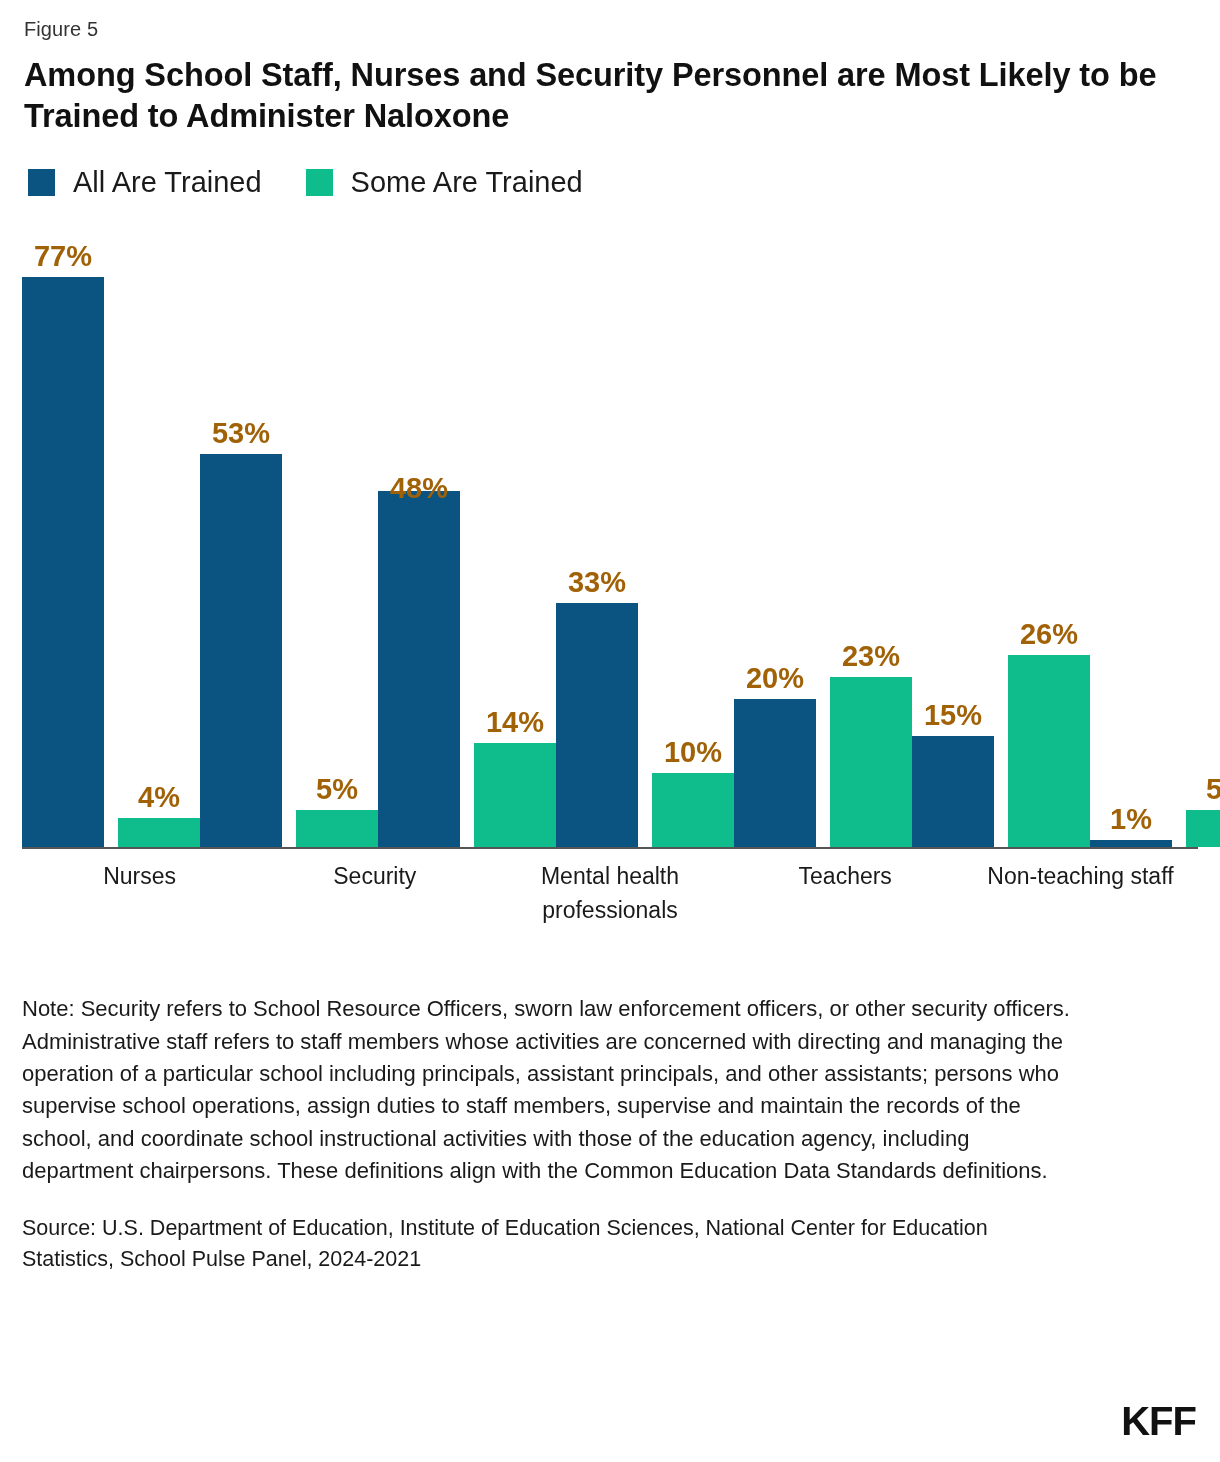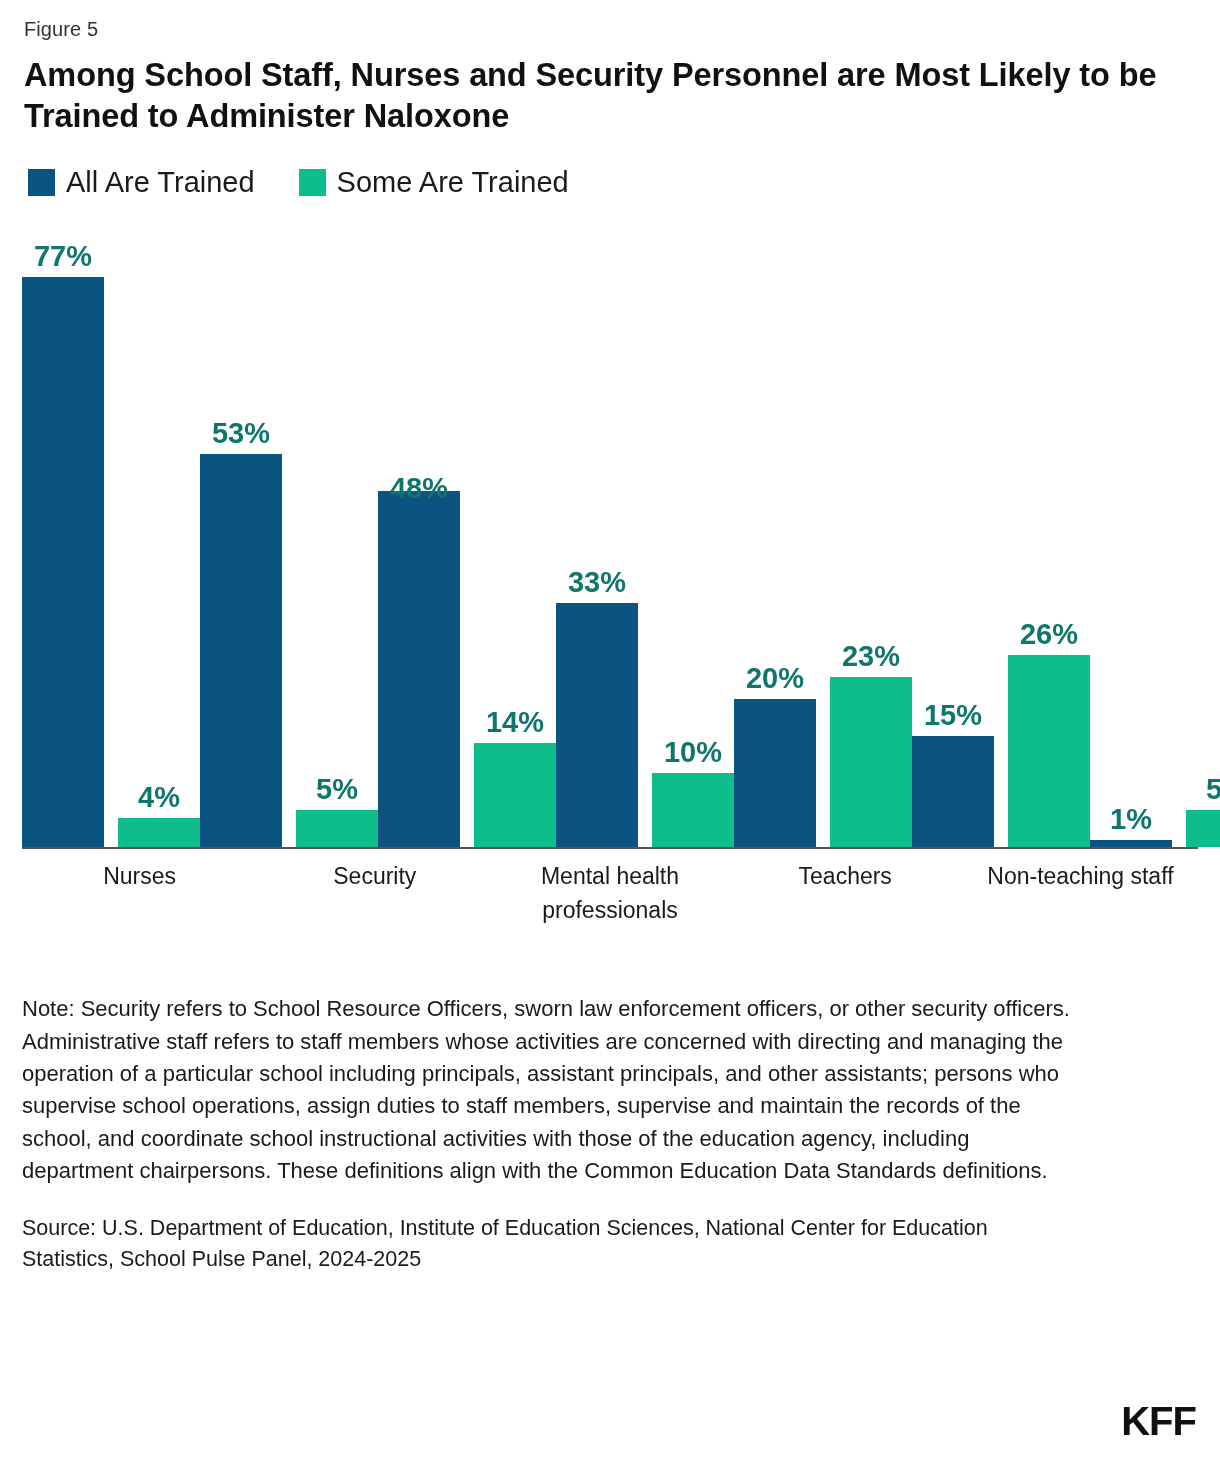--- a/index.html
+++ b/index.html
@@ -40,21 +40,21 @@
   .legend {
     display: flex;
     align-items: center;
     gap: 44px;
     margin: 0 0 0 6px;
     height: 40px;
   }
   .legend-item {
     display: flex;
     align-items: center;
-    gap: 11px;
+    gap: 18px;
   }
   .legend-swatch {
     width: 27px;
     height: 27px;
     display: inline-block;
     flex: 0 0 auto;
   }
   .legend-text {
     font-size: 29px;
     color: #1a1a1a;
@@ -104,21 +104,21 @@
     width: 82px;
   }
   .bar.all { background: #0f5c8c; background: #0b5481; }
   .bar.some { background: #12b886; background: #0fbc8c; }
   .bar-label {
     position: absolute;
     bottom: 100%;
     margin-bottom: 6px;
     font-size: 29px;
     font-weight: bold;
-    color: #0f766e;
+    color: #a16207;
     white-space: nowrap;
     line-height: 1;
   }
 
   
   .cat-labels {
     display: flex;
     width: 1176px;
     margin-top: 10px;
   }
@@ -253,16 +253,16 @@
 
   <div class="cat-labels" id="cat-labels">
       <div class="cat">Nurses</div>
       <div class="cat">Security</div>
       <div class="cat">Mental health professionals</div>
       <div class="cat">Teachers</div>
       <div class="cat">Non-teaching staff</div>
     </div>
 
   <div class="note">Note: Security refers to School Resource Officers, sworn law enforcement officers, or other security officers. Administrative staff refers to staff members whose activities are concerned with directing and managing the operation of a particular school including principals, assistant principals, and other assistants; persons who supervise school operations, assign duties to staff members, supervise and maintain the records of the school, and coordinate school instructional activities with those of the education agency, including department chairpersons. These definitions align with the Common Education Data Standards definitions.</div>
-  <div class="source">Source: U.S. Department of Education, Institute of Education Sciences, National Center for Education Statistics, School Pulse Panel, 2024-2025</div>
+  <div class="source">Source: U.S. Department of Education, Institute of Education Sciences, National Center for Education Statistics, School Pulse Panel, 2024-2021</div>
 
   <div class="kff">KFF</div>
 </div>
 
 </body></html>

